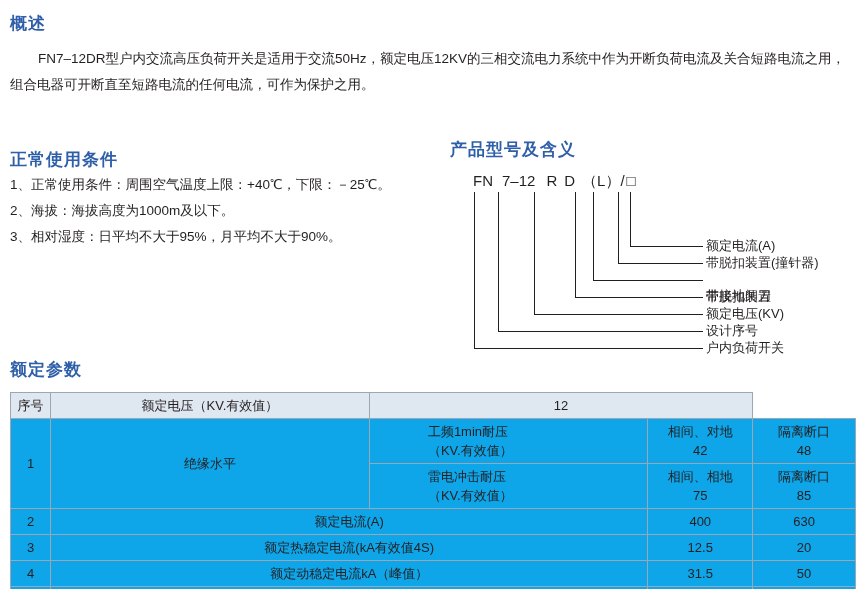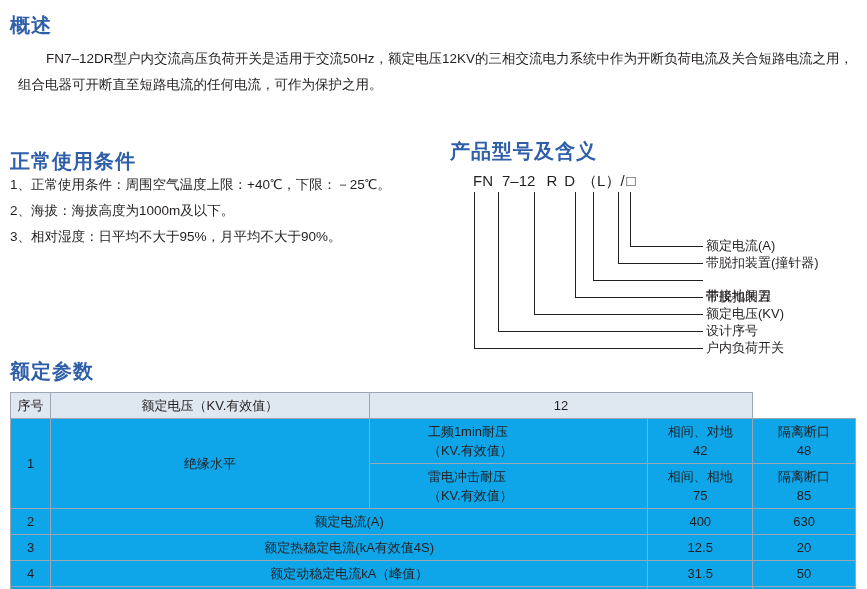--- a/index.html
+++ b/index.html
@@ -17,38 +17,37 @@
   }
   .page {
     position: relative;
     width: 867px;
     height: 589px;
     overflow: hidden;
   }
   .section-title {
     color: #2f5fa8;
     font-weight: bold;
-    font-size: 20px;
+    font-size: 17px;
     letter-spacing: 1px;
   }
   
   #overview-title {
     position: absolute;
     left: 10px;
     top: 12px;
   }
   #overview-body {
     position: absolute;
     left: 10px;
     top: 46px;
     width: 845px;
     line-height: 26px;
     font-size: 13.5px;
     text-indent: 28px;
-    margin-left: 8px;
   }
   
   #conditions-title {
     position: absolute;
     left: 10px;
     top: 138px;
     margin-top: 10px;
   }
   #conditions-list {
     position: absolute;

